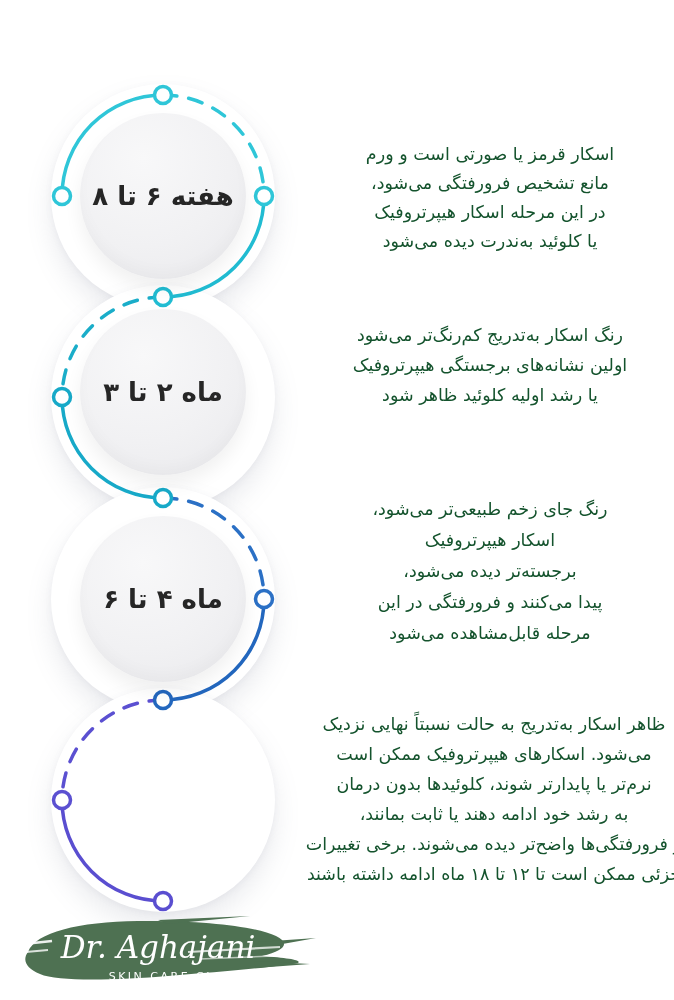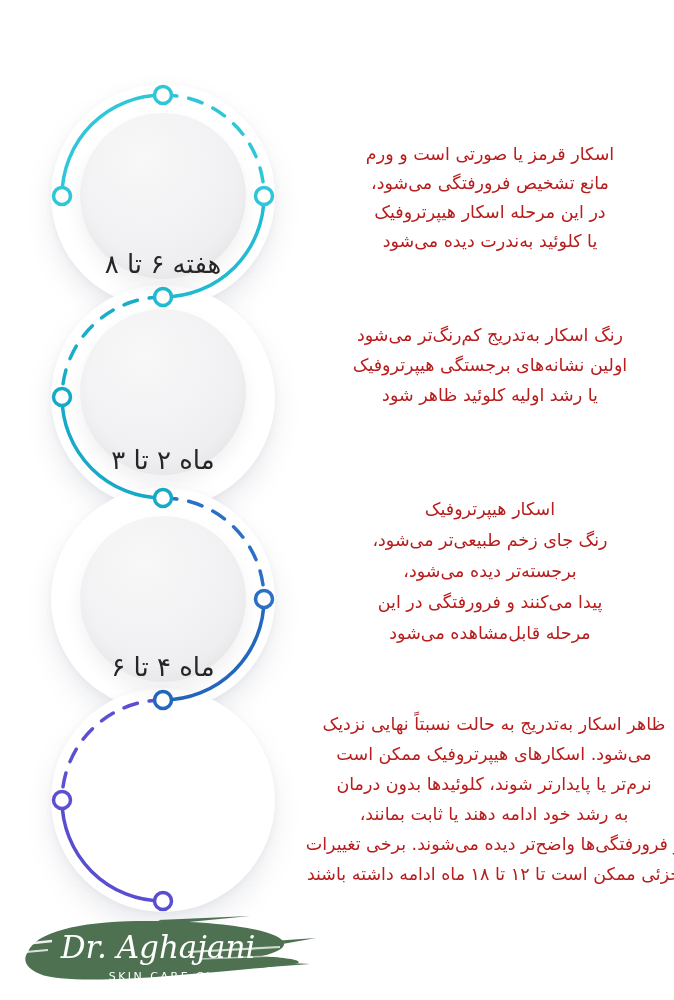--- a/index.html
+++ b/index.html
@@ -18,34 +18,34 @@
   .halo.h3{left:51px;top:487px;}
   .halo.h4{left:51px;top:688px;}
 
   .chain{position:absolute;left:0;top:0;pointer-events:none;}
 
   
   .stage-circle{
     position:absolute;width:166px;height:166px;border-radius:50%;
     background:radial-gradient(circle at 38% 28%, #f8f8f9 0%, #f1f1f3 55%, #e9e9ec 100%);
     box-shadow:0 10px 18px rgba(0,0,0,.06), inset 0 -8px 14px rgba(0,0,0,.025);
-    display:flex;align-items:flex-end;justify-content:center;
+    display:flex;align-items:center;justify-content:center;font-weight:bold;
   }
   .stage-circle.c1{left:80px;top:113px;}
   .stage-circle.c2{left:80px;top:309px;}
   .stage-circle.c3{left:80px;top:516px;}
   .stage-circle.c4{left:80px;top:717px;}
   .stage-label{
     direction:rtl;font-size:26px;color:#262626;letter-spacing:0;
     font-family:"DejaVu Sans",sans-serif;white-space:nowrap;
   }
 
   
   .desc{
-    position:absolute;direction:rtl;text-align:center;color:#b91c1c;
+    position:absolute;direction:rtl;text-align:center;color:#14532d;
     font-size:17.5px;font-family:"DejaVu Sans",sans-serif;
   }
   .desc .line{white-space:nowrap;}
   .desc.b1{left:322px;top:140px;width:336px;line-height:29px;}
   .desc.b2{left:322px;top:320px;width:336px;line-height:30px;}
   .desc.b3{left:330px;top:494px;width:320px;line-height:31px;}
   .desc.b4{left:306px;top:709px;width:376px;line-height:30px;}
 
   .logo{position:absolute;left:18px;top:906px;}
 </style>
@@ -101,22 +101,22 @@
     <div class="line">مانع تشخیص فرورفتگی می‌شود،</div>
     <div class="line">در این مرحله اسکار هیپرتروفیک</div>
     <div class="line">یا کلوئید به‌ندرت دیده می‌شود</div>
   </div>
   <div class="desc b2">
     <div class="line">رنگ اسکار به‌تدریج کم‌رنگ‌تر می‌شود</div>
     <div class="line">اولین نشانه‌های برجستگی هیپرتروفیک</div>
     <div class="line">یا رشد اولیه کلوئید ظاهر شود</div>
   </div>
   <div class="desc b3">
+    <div class="line">رنگ جای زخم طبیعی‌تر می‌شود،</div>
     <div class="line">اسکار هیپرتروفیک</div>
-    <div class="line">رنگ جای زخم طبیعی‌تر می‌شود،</div>
     <div class="line">برجسته‌تر دیده می‌شود،</div>
     <div class="line">پیدا می‌کنند و فرورفتگی در این</div>
     <div class="line">مرحله قابل‌مشاهده می‌شود</div>
   </div>
   <div class="desc b4">
     <div class="line">ظاهر اسکار به‌تدریج به حالت نسبتاً نهایی نزدیک</div>
     <div class="line">می‌شود. اسکارهای هیپرتروفیک ممکن است</div>
     <div class="line">نرم‌تر یا پایدارتر شوند، کلوئیدها بدون درمان</div>
     <div class="line">به رشد خود ادامه دهند یا ثابت بمانند،</div>
     <div class="line">و فرورفتگی‌ها واضح‌تر دیده می‌شوند. برخی تغییرات</div>

